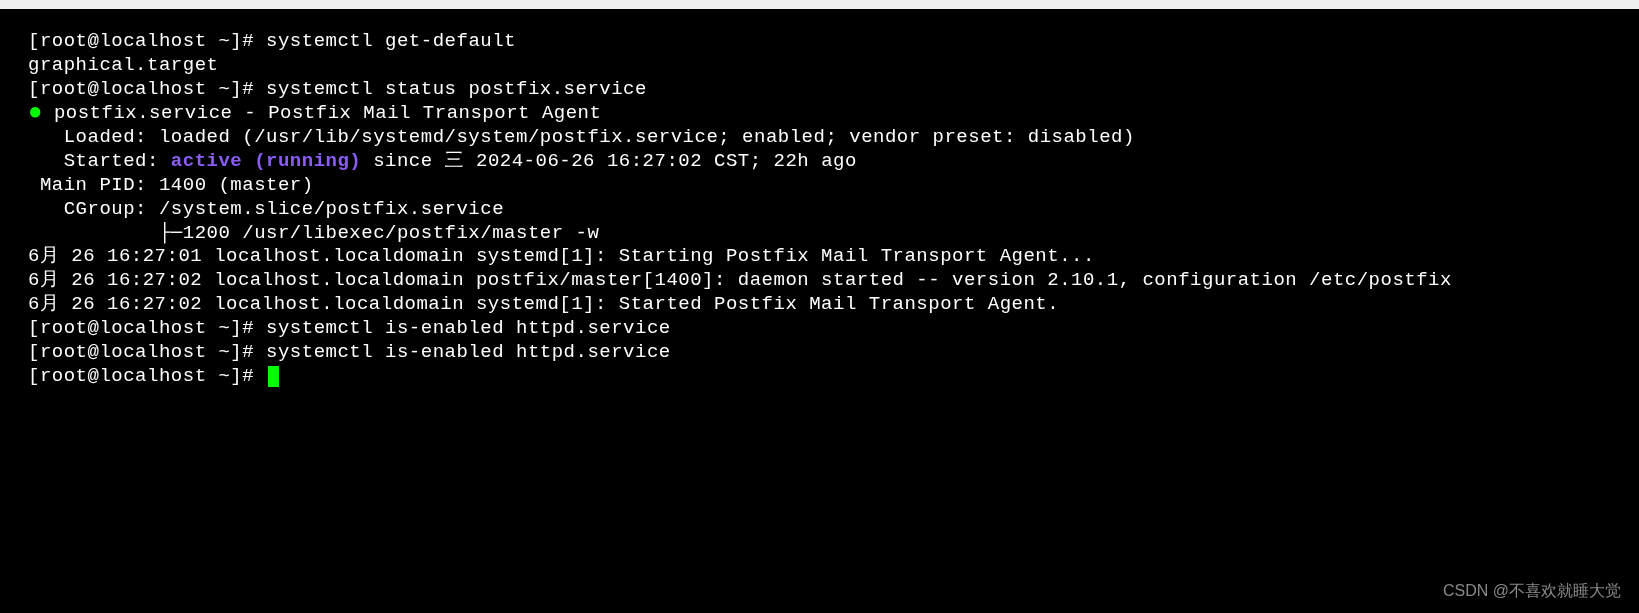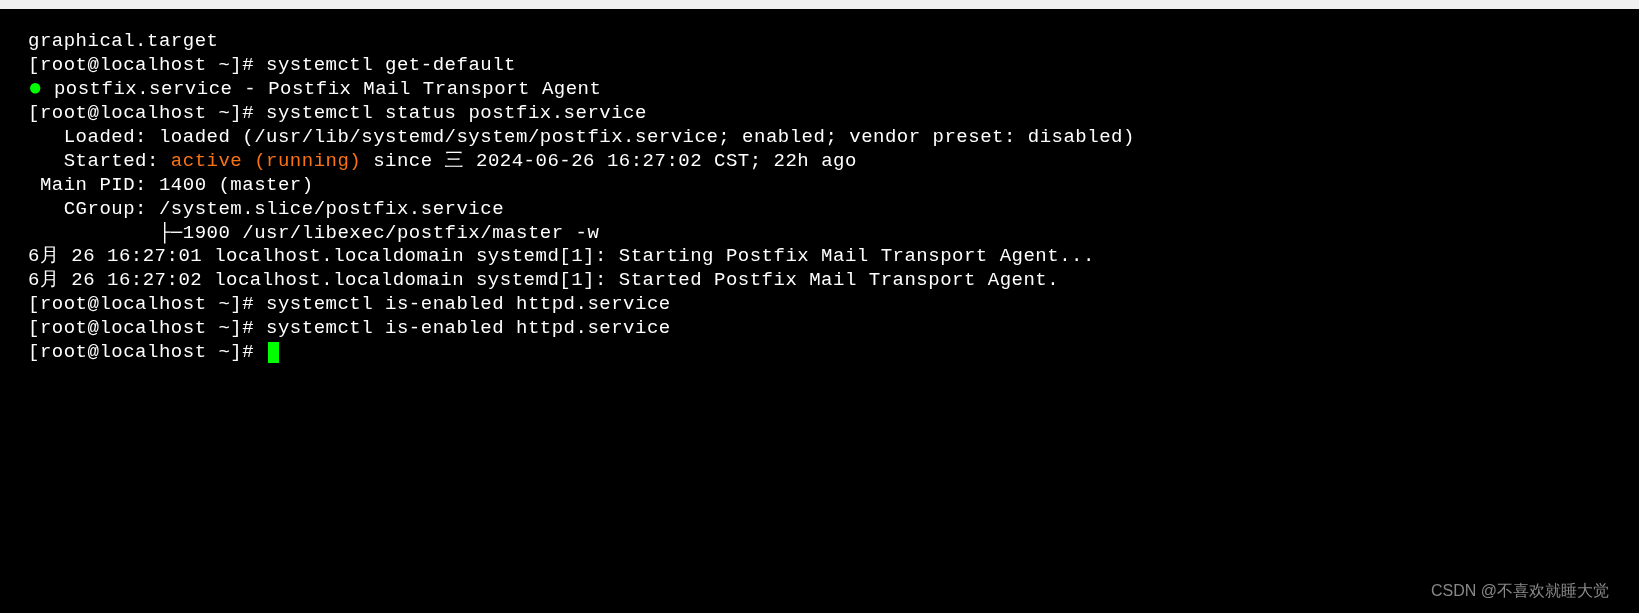--- a/index.html
+++ b/index.html
@@ -28,65 +28,66 @@
       right: 0;
     }
     .terminal {
       padding: 22px 28px 0 28px;
       letter-spacing: 0.5px;
     }
     .line {
       white-space: pre;
     }
     .green {
-      color: #f97316;
-      font-weight: normal;
+      color: #8b5cf6;
+      font-weight: bold;
     }
     .bullet {
       color: #00ff00;
       font-size: 24px;
       line-height: 0.5;
       vertical-align: middle;
       display: inline-block;
       width: 14px;
     }
     .cursor {
       background: #00ff00;
       display: inline-block;
       width: 11px;
       height: 21px;
       vertical-align: text-bottom;
       margin-left: 2px;
     }
     .watermark {
       position: absolute;
       bottom: 12px;
-      right: 30px;
+      right: 18px;
       color: #888888;
       font-size: 16px;
       font-family: Arial, sans-serif;
       letter-spacing: 0;
     }
   </style>
 </head>
 <body>
 
 <div class="top-bar"></div>
 
 <div class="terminal">
+  <div class="line"><span>[root@localhost ~]# </span><span>systemctl get-default</span></div>
   <div class="line">graphical.target</div>
-  <div class="line"><span>[root@localhost ~]# </span><span>systemctl get-default</span></div>
+  <div class="line"><span>[root@localhost ~]# </span><span>systemctl status postfix.service</span></div>
   <div class="line"><span class="bullet">●</span><span> postfix.service - Postfix Mail Transport Agent</span></div>
-  <div class="line"><span>[root@localhost ~]# </span><span>systemctl status postfix.service</span></div>
   <div class="line">   Loaded: loaded (/usr/lib/systemd/system/postfix.service; enabled; vendor preset: disabled)</div>
   <div class="line"><span>   Started: </span><span class="green">active (running)</span><span> since 三 2024-06-26 16:27:02 CST; 22h ago</span></div>
   <div class="line"> Main PID: 1400 (master)</div>
   <div class="line">   CGroup: /system.slice/postfix.service</div>
-  <div class="line">           ├─1900 /usr/libexec/postfix/master -w</div>
+  <div class="line">           ├─1200 /usr/libexec/postfix/master -w</div>
   <div class="line"></div>
   <div class="line">6月 26 16:27:01 localhost.localdomain systemd[1]: Starting Postfix Mail Transport Agent...</div>
+  <div class="line">6月 26 16:27:02 localhost.localdomain postfix/master[1400]: daemon started -- version 2.10.1, configuration /etc/postfix</div>
   <div class="line">6月 26 16:27:02 localhost.localdomain systemd[1]: Started Postfix Mail Transport Agent.</div>
   <div class="line"><span>[root@localhost ~]# </span><span>systemctl is-enabled httpd.service</span></div>
   <div class="line"><span>[root@localhost ~]# </span><span>systemctl is-enabled httpd.service</span></div>
   <div class="line"><span>[root@localhost ~]# </span><span class="cursor"></span></div>
 </div>
 
 <div class="watermark">CSDN @不喜欢就睡大觉</div>
 
 </body></html>

